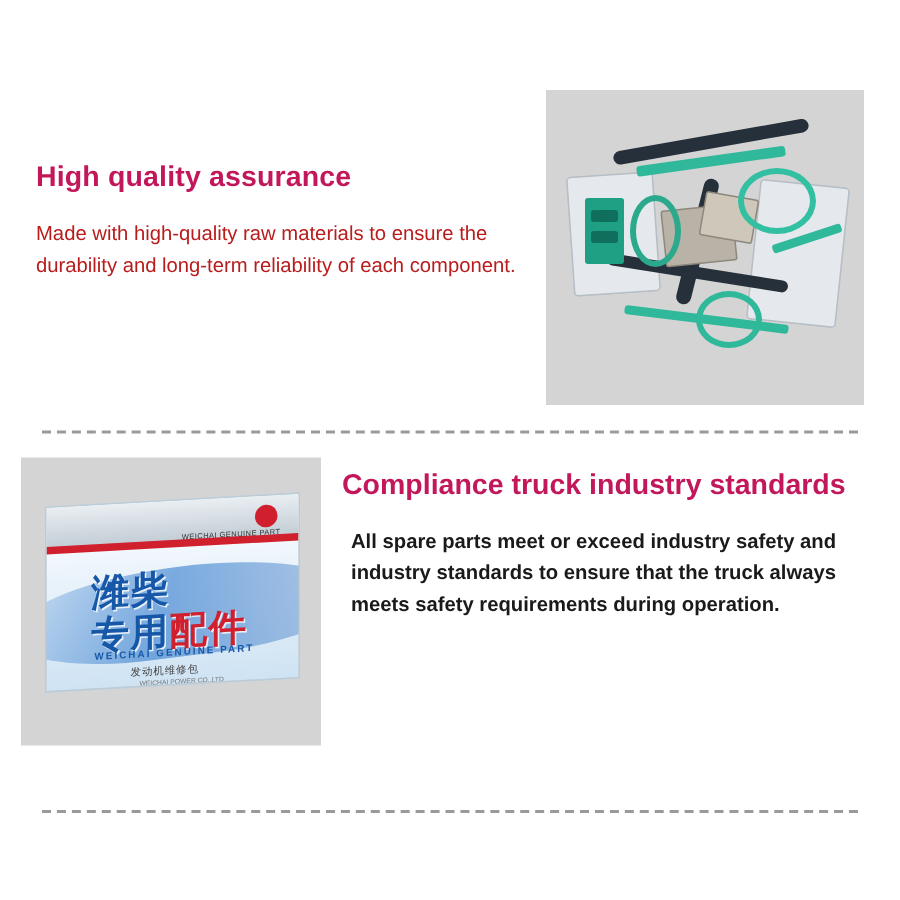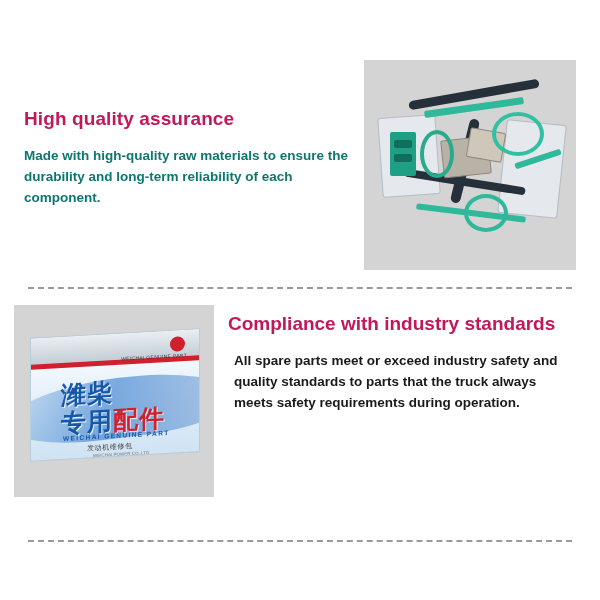--- a/index.html
+++ b/index.html
@@ -39,23 +39,23 @@
     box-sizing: border-box;
   }
   .heading {
     color: #c2185b;
     font-size: 19px;
     font-weight: bold;
     margin: 0 0 16px 0;
     letter-spacing: 0.1px;
   }
   .body-text {
-    color: #0f766e;
+    color: #b91c1c;
     font-size: 13.5px;
-    font-weight: bold;
+    font-weight: normal;
     line-height: 1.55;
     margin: 0;
   }
 
   .img-box {
     background: #d4d4d4;
     position: relative;
     overflow: hidden;
     flex: none;
   }
@@ -308,20 +308,20 @@
           <div class="wlogo-text">WEICHAI GENUINE PART</div>
           <div class="wcn">潍柴</div>
           <div class="wcn-2"><span>专用</span><span class="red">配件</span></div>
           <div class="wen">WEICHAI GENUINE PART</div>
           <div class="wsub">发动机维修包</div>
           <div class="wcode">WEICHAI POWER CO.,LTD</div>
         </div>
       </div>
     </div>
     <div class="text-col-right">
-      <h2 class="heading-2">Compliance with industry standards</h2>
-      <p class="body-text-2">All spare parts meet or exceed industry safety and quality standards to parts that the truck always meets safety requirements during operation.</p>
+      <h2 class="heading-2">Compliance truck industry standards</h2>
+      <p class="body-text-2">All spare parts meet or exceed industry safety and industry standards to ensure that the truck always meets safety requirements during operation.</p>
     </div>
   </div>
 
   <div class="divider divider-2"></div>
 
 </div>
 
 </body></html>

